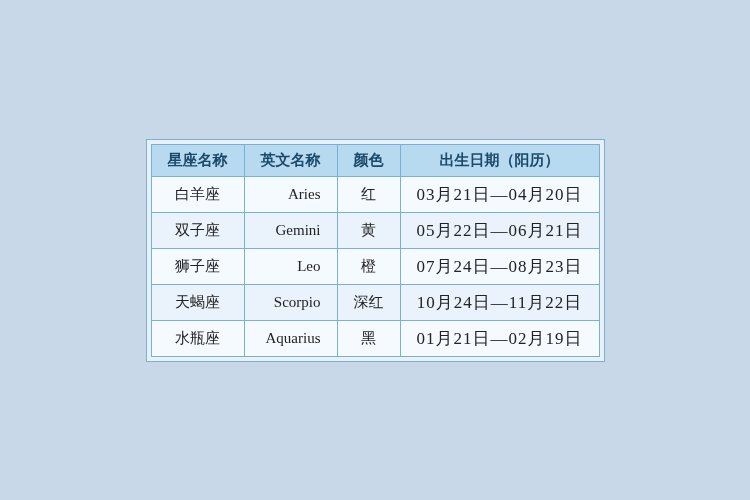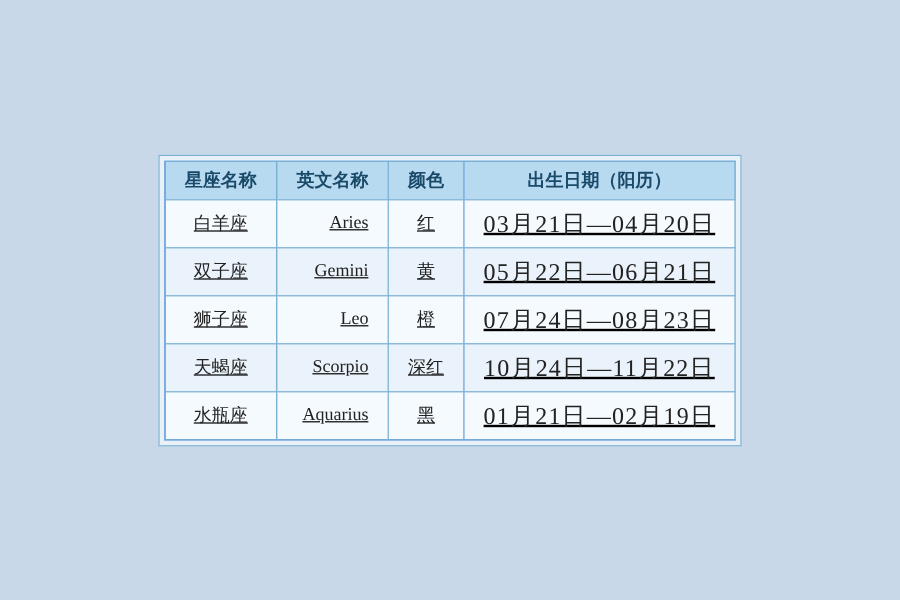--- a/index.html
+++ b/index.html
@@ -19,63 +19,62 @@
     }
 
     .table-container {
       background-color: #e8f0f8;
       border: 1px solid #7ab0d0;
       padding: 4px;
     }
 
     table {
       border-collapse: collapse;
-      background-color: #3b82f6;
+      background-color: #6d28d9;
     }
 
     th, td {
       border: 1px solid #7ab0d0;
       padding: 6px 16px;
       text-align: center;
       font-size: 15px;
       color: #222;
       white-space: nowrap;
     }
 
     thead tr th {
       background-color: #b8daf0;
       color: #1a4a6a;
       font-weight: bold;
       font-size: 15px;
     }
 
     tbody tr {
       background-color: #f5faff;
-      text-decoration: underline;
     }
 
     tbody tr:nth-child(even) {
       background-color: #eaf3fb;
     }
 
     td:nth-child(1) {
       font-size: 15px;
     }
 
     td:nth-child(2) {
       font-size: 15px;
       text-align: right;
     }
 
     td:nth-child(3) {
       font-size: 15px;
     }
 
     td:nth-child(4) {
-      font-size: 20px;
+      font-size: 17px;
       letter-spacing: 1px;
     }
   </style>
 </head>
 <body>
 
 <div class="table-container">
   <table>
     <thead>
       <tr>

